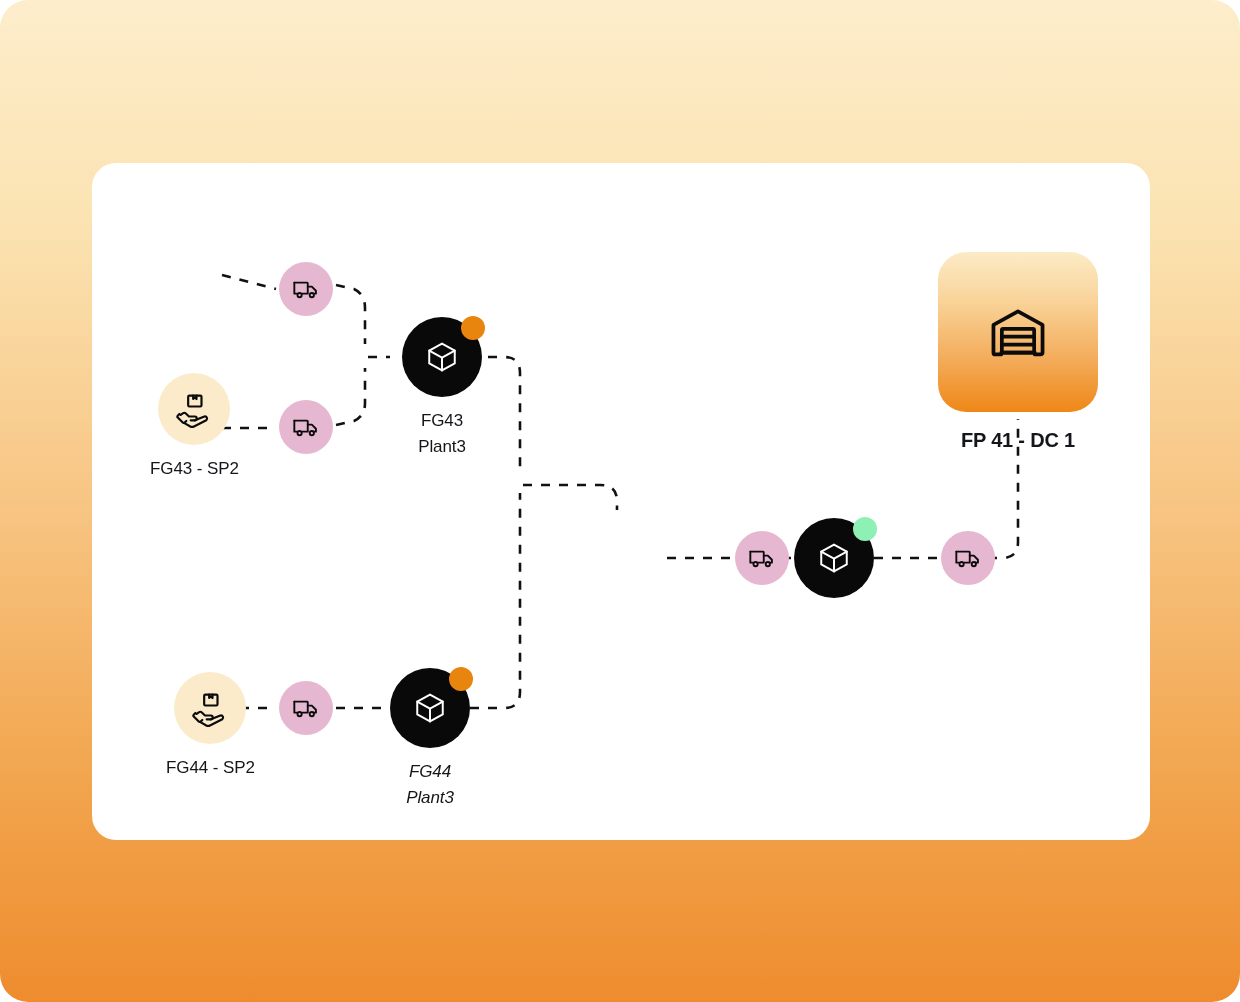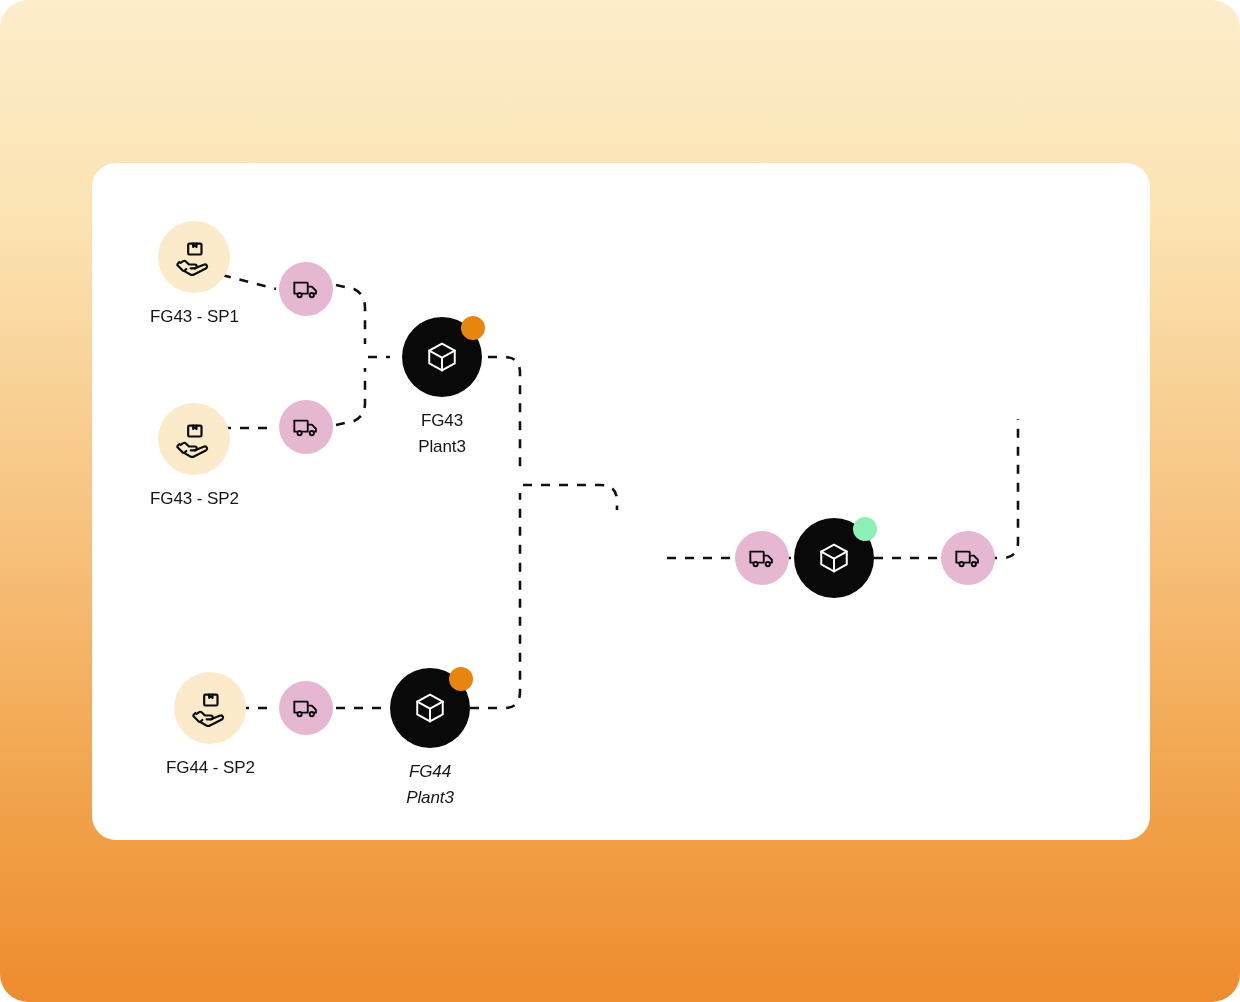--- a/index.html
+++ b/index.html
@@ -166,50 +166,36 @@
 
       <path class="edge" d="M 575 395 L 640 395"></path>
 
       <path class="edge" d="M 672 395 L 742 395"></path>
 
       <path class="edge" d="M 782 395 L 846 395"></path>
 
       <path class="edge" d="M 878 395 L 910 395 Q 926 395 926 379 L 926 256"></path>
     </svg>
 
-    <div class="node" style="left:58px; top:58px;">
-      <div class="shape-supplier">
-        <svg class="icon" width="40" height="40" viewBox="0 0 48 48">
-          <g fill="none" stroke="#0b0b0b" stroke-width="2.6" stroke-linejoin="round" stroke-linecap="round">
-            <rect x="17" y="8" width="16" height="13" rx="1.4"></rect>
-            <path d="M23 8 v4 l2-1.5 2 1.5 V8"></path>
-            <path d="M8 31 l3-2 a2.6 2.6 0 0 1 3.2 0.3 L18 33 h7 a2.3 2.3 0 0 1 0 4.6 h-5"></path>
-            <path d="M25 37.6 l11.5-4.6 a2.6 2.6 0 0 1 2.2 4.6 L24 45 a5 5 0 0 1 -4.4 0 L12 40.6"></path>
-            <path d="M6.5 30 l-2 2 a1.6 1.6 0 0 0 0 2.3 l6 6 a1.6 1.6 0 0 0 2.3 0 l2-2"></path>
-          </g>
-        </svg>
-      </div>
-      <div class="node-label">FG43 - SP1</div>
-    </div>
 
     <div class="node" style="left:187px; top:99px;">
       <div class="shape-transport">
         <svg class="icon" width="28" height="28" viewBox="0 0 48 48">
           <g fill="none" stroke="#0b0b0b" stroke-width="3.2" stroke-linejoin="round" stroke-linecap="round">
             <path d="M4 13 h22 a1 1 0 0 1 1 1 v18 h-9"></path>
             <path d="M4 13 v19 h4"></path>
             <path d="M27 20 h7 l7 7 v5 h-4"></path>
             <circle cx="13" cy="34.5" r="3.6"></circle>
             <circle cx="34" cy="34.5" r="3.6"></circle>
           </g>
         </svg>
       </div>
     </div>
 
-    <div class="node" style="left:58px; top:240px;">
+    <div class="node" style="left:58px; top:210px;">
       <div class="shape-supplier">
         <svg class="icon" width="40" height="40" viewBox="0 0 48 48">
           <g fill="none" stroke="#0b0b0b" stroke-width="2.6" stroke-linejoin="round" stroke-linecap="round">
             <rect x="17" y="8" width="16" height="13" rx="1.4"></rect>
             <path d="M23 8 v4 l2-1.5 2 1.5 V8"></path>
             <path d="M8 31 l3-2 a2.6 2.6 0 0 1 3.2 0.3 L18 33 h7 a2.3 2.3 0 0 1 0 4.6 h-5"></path>
             <path d="M25 37.6 l11.5-4.6 a2.6 2.6 0 0 1 2.2 4.6 L24 45 a5 5 0 0 1 -4.4 0 L12 40.6"></path>
             <path d="M6.5 30 l-2 2 a1.6 1.6 0 0 0 0 2.3 l6 6 a1.6 1.6 0 0 0 2.3 0 l2-2"></path>
           </g>
         </svg>
@@ -325,15 +311,28 @@
             <path d="M4 13 h22 a1 1 0 0 1 1 1 v18 h-9"></path>
             <path d="M4 13 v19 h4"></path>
             <path d="M27 20 h7 l7 7 v5 h-4"></path>
             <circle cx="13" cy="34.5" r="3.6"></circle>
             <circle cx="34" cy="34.5" r="3.6"></circle>
           </g>
         </svg>
       </div>
     </div>
 
+    <div class="node" style="left:846px; top:89px;">
+      <div class="shape-dc">
+        <svg class="icon" width="62" height="62" viewBox="0 0 48 48">
+          <g fill="none" stroke="#0b0b0b" stroke-width="2.9" stroke-linejoin="round" stroke-linecap="round">
+            <path d="M5 18.5 L24 8 L43 18.5 V40 a1.4 1.4 0 0 1 -1.4 1.4 H37 V40 H11 v1.4 H6.4 A1.4 1.4 0 0 1 5 40 Z"></path>
+            <rect x="11.5" y="21.5" width="25" height="18.5" rx="1"></rect>
+            <path d="M11.5 27.6 h25"></path>
+            <path d="M11.5 33.8 h25"></path>
+          </g>
+        </svg>
+      </div>
+      <div class="node-label big">FP 41 - DC 1</div>
+    </div>
 
   </div>
 </div>
 
 </body></html>

